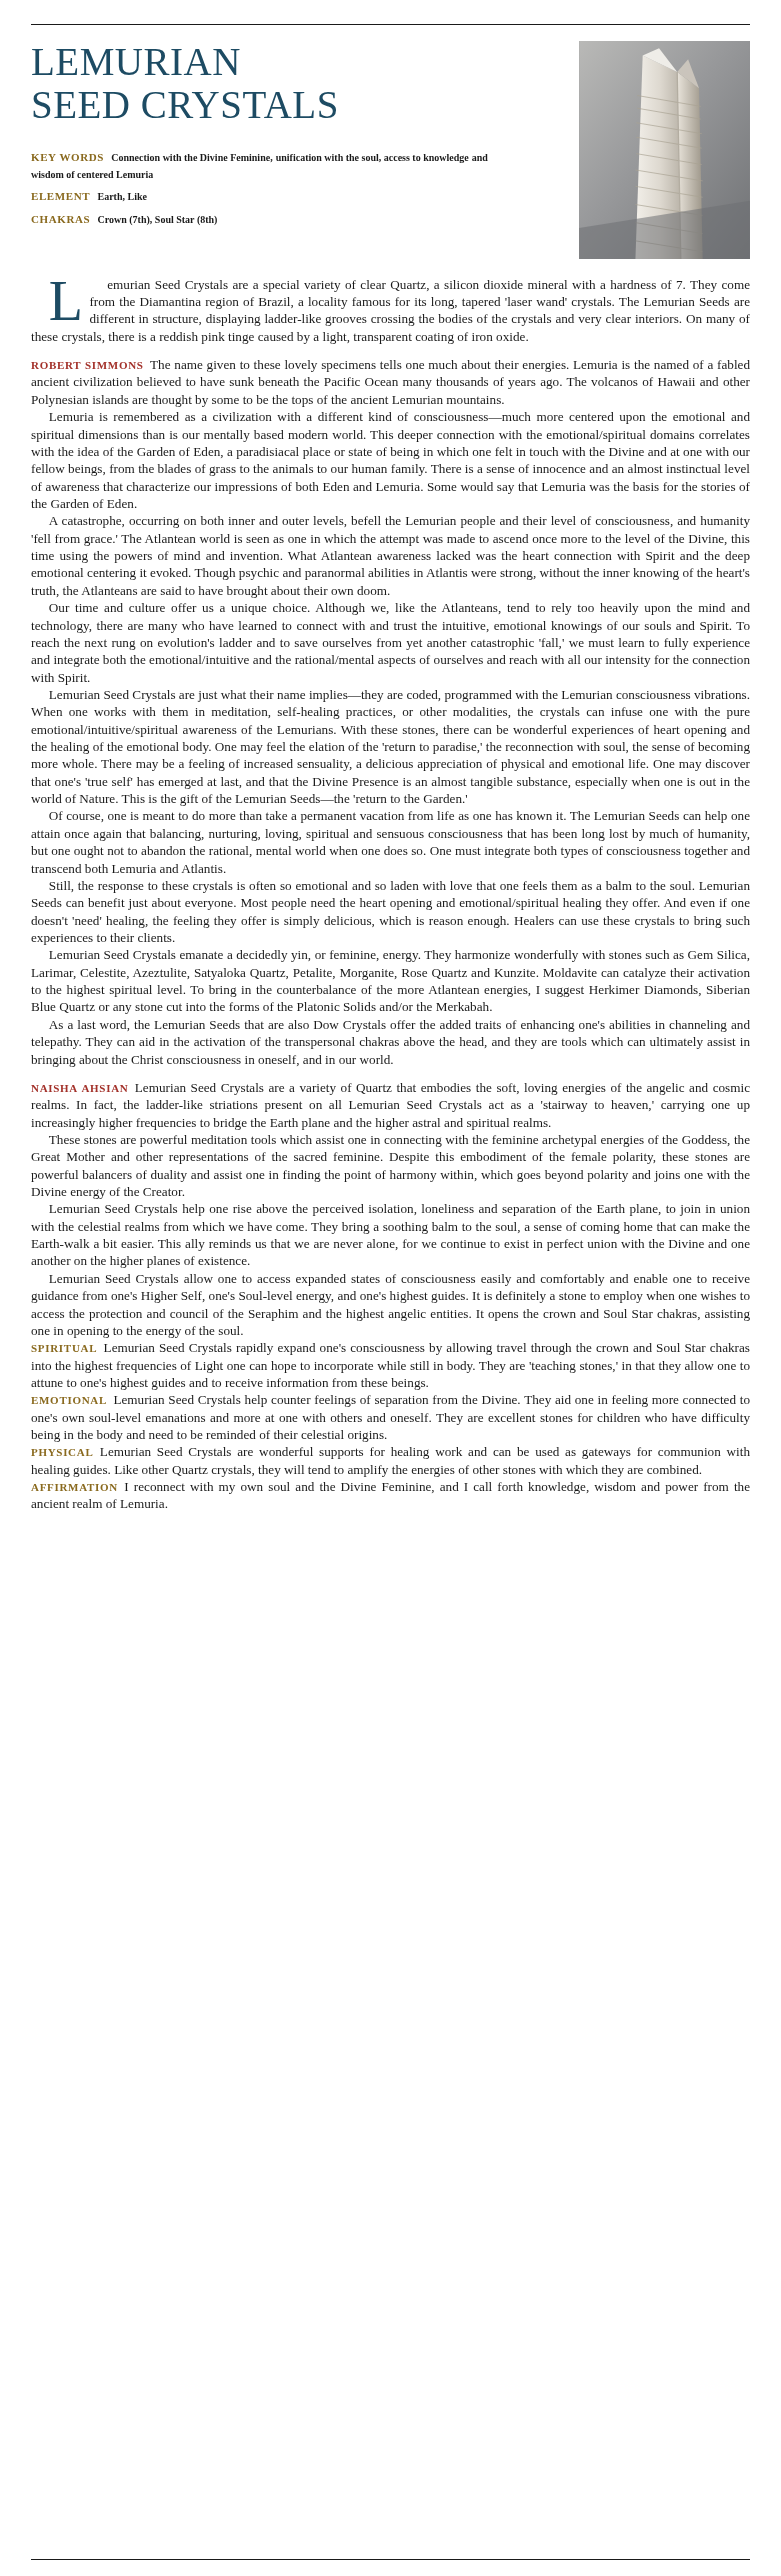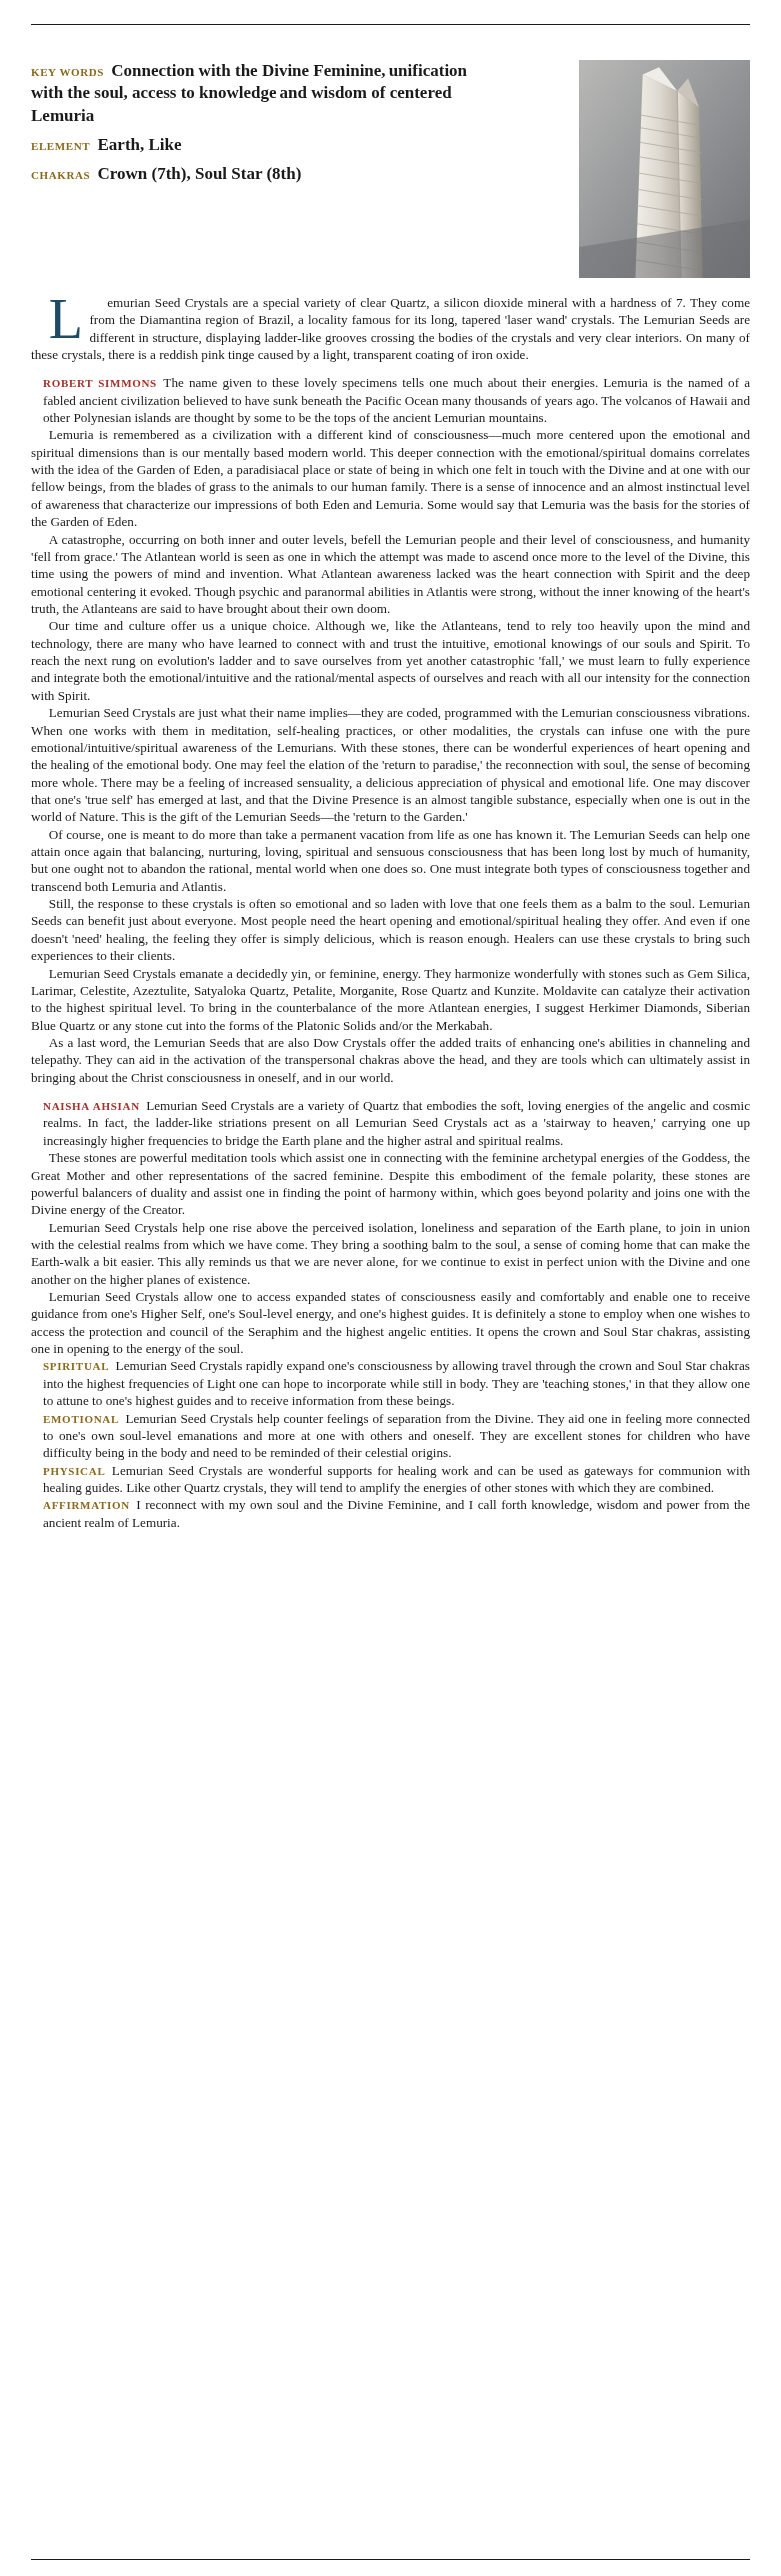--- a/index.html
+++ b/index.html
@@ -70,21 +70,21 @@
     text-transform: uppercase;
     letter-spacing: 0.6px;
     font-size: 11px;
     color: #8a6a1f;
     font-weight: bold;
     margin-right: 7.3px;
   }
   .meta-val {
     font-family: "Liberation Serif", serif;
     font-weight: bold;
-    font-size: 17px;
+    font-size: 10px;
     color: #1a1a1a;
     text-align: right;
   }
 
   .crystal-photo {
     position: absolute;
     right: 0;
     top: 0;
     width: 171px;
     height: 218px;
@@ -99,21 +99,21 @@
     font-size: 13.2px;
     line-height: 1.315;
     text-align: justify;
     -webkit-hyphens: auto;
     hyphens: auto;
   }
   .body p {
     margin: 0;
     text-indent: 1.35em;
   }
-  .body p.noindent { text-indent: 0; margin-left: 12px; }
+  .body p.noindent { text-indent: 0; }
 
   .dropcap-para {
     position: relative;
     text-indent: 0;
     min-height: 56px;
   }
   .dropcap {
     float: left;
     font-family: "Liberation Serif", serif;
     font-size: 56px;
@@ -139,20 +139,24 @@
   }
   .tight { margin-top: 0; }
 </style>
 </head>
 <body>
 
 <div class="page">
   <div class="rule-top"></div>
 
   <div class="header">
+    <h1 class="title">
+      <span class="ln">LEMURIAN</span>
+      <span class="ln">SEED CRYSTALS</span>
+    </h1>
 
     <div class="meta">
       <div class="meta-row">
         <span class="meta-key">KEY WORDS</span><span class="meta-val">Connection with the Divine Feminine,</span>
         <span class="meta-val cont">unification with the soul, access to knowledge</span>
         <span class="meta-val cont">and wisdom of centered Lemuria</span>
       </div>
       <div class="meta-row">
         <span class="meta-key">ELEMENT</span><span class="meta-val">Earth, Like</span>
       </div>

